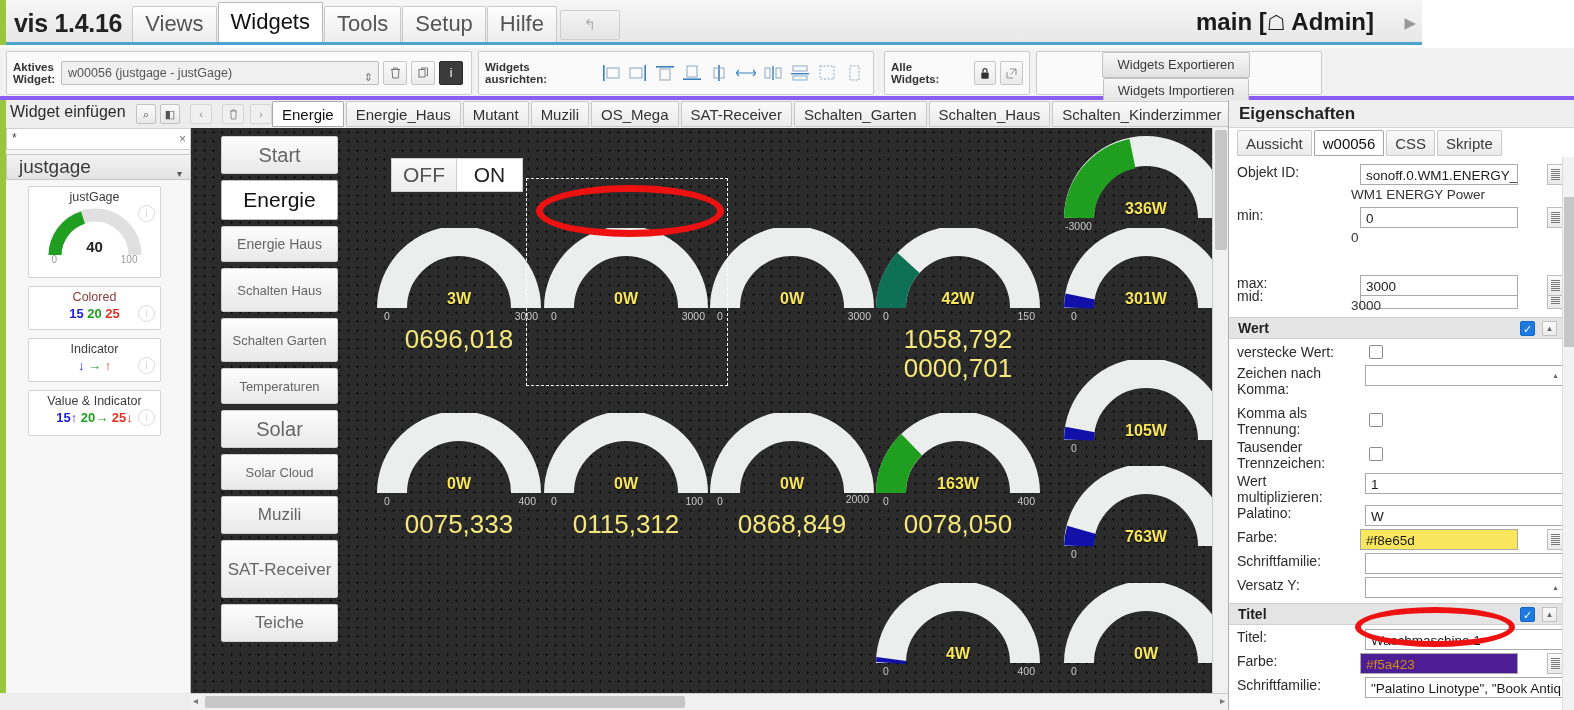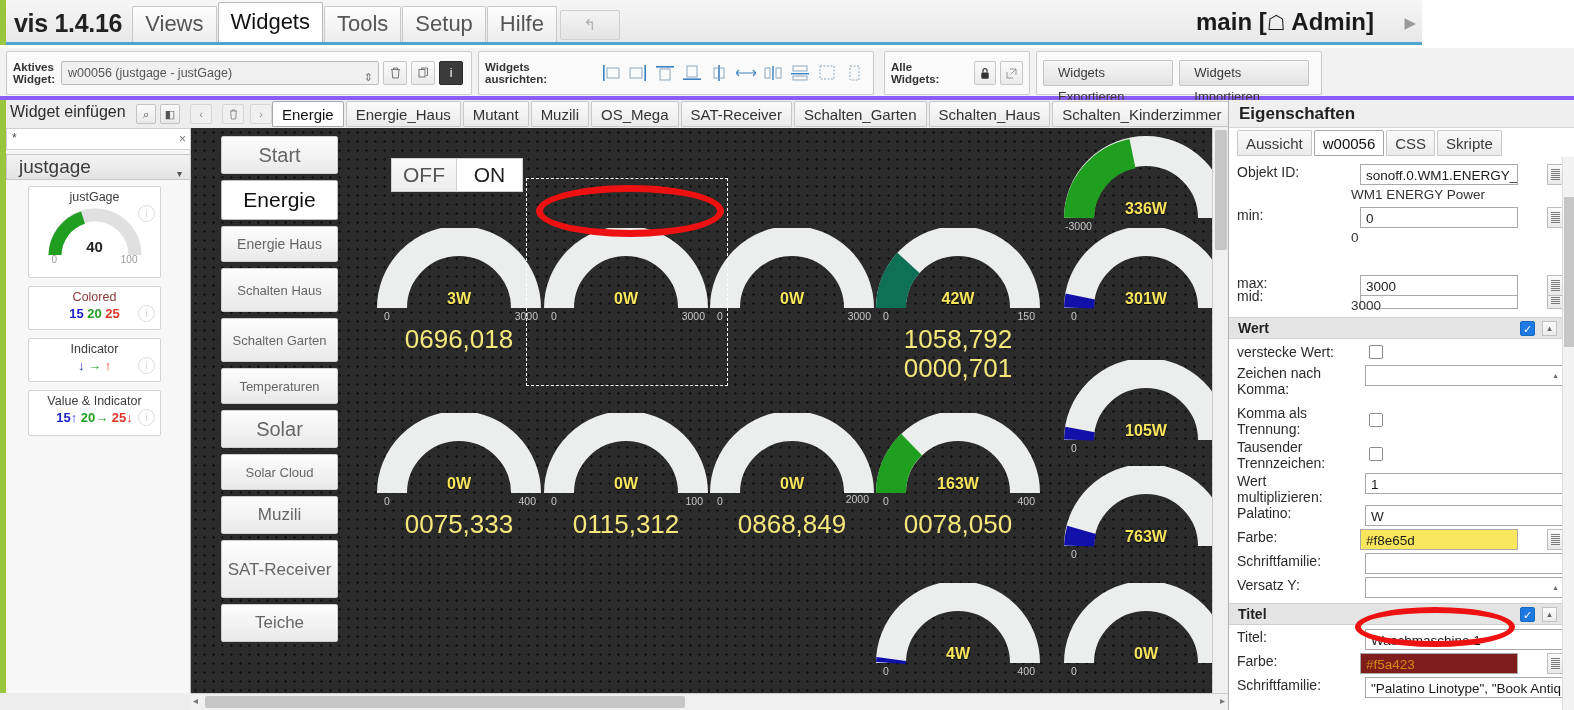--- a/index.html
+++ b/index.html
@@ -234,21 +234,21 @@
   .prow { position: absolute; left: 8px; width: 326px; display: flex; align-items: flex-start; gap: 24px; }
   .plabel { font-size: 14px; color: #2b2b2b; width: 108px; line-height: 16px; }
   .pinput {
     height: 21px; border: 1px solid #a9a9a9; background: #ffffff;
     font-size: 13.5px; color: #1a1a1a; padding: 1px 4px 0 5px; line-height: 19px;
     overflow: hidden; white-space: nowrap;
   }
   .pinput.wide { width: 172px; }
   .pinput.xwide { width: 205px; }
   .pinput.yellow { background: #f8e65d; }
-  .pinput.orange { background: #7f1d1d; color:#d08a12; }
+  .pinput.orange { background: #4c1d95; color:#d08a12; }
   .pbtn {
     width: 17px; height: 21px; margin-left: 5px;
     border: 1px solid #bdbdbd; background: linear-gradient(to bottom,#fbfbfb,#e9e9e9);
     display:flex; align-items:center; justify-content:center;
   }
   .pbtn i { display:block; width:9px; height:11px;
     background: repeating-linear-gradient(to bottom,#7a7a7a 0 1px, transparent 1px 2px); }
   .psub { position: absolute; left: 122px; font-size: 13.5px; color: #333; }
   .sectionbar {
     position: absolute; left: 0; width: 334px; height: 22px;
@@ -404,21 +404,21 @@
             <path d="M3 5.5V3.6a2 2 0 0 1 4 0v1.9" fill="none" stroke="#333" stroke-width="1.2"></path>
           </svg>
       </div>
       <div class="icon-btn">
         <svg width="11" height="11" viewBox="0 0 11 11">
             <path d="M4 1h6v6M10 1L4.5 6.5M1 4v6h6" fill="none" stroke="#8a8a8a" stroke-width="0.9"></path>
           </svg>
       </div>
     </div>
 
-    <div class="tb-group" style="left:1036px; width:286px;">
+    <div class="tb-group" style="left:1036px; width:286px;flex-direction:column;">
       <div class="exp-btn">Widgets Exportieren</div>
       <div class="exp-btn">Widgets Importieren</div>
     </div>
   </div>
 
   <div class="row3">
     <div class="leftedge"></div>
     <div class="insert-label">Widget einfügen</div>
     <div class="mini-btn" style="left:136px;">⌕</div>
     <div class="mini-btn" style="left:160px;">◧</div>

